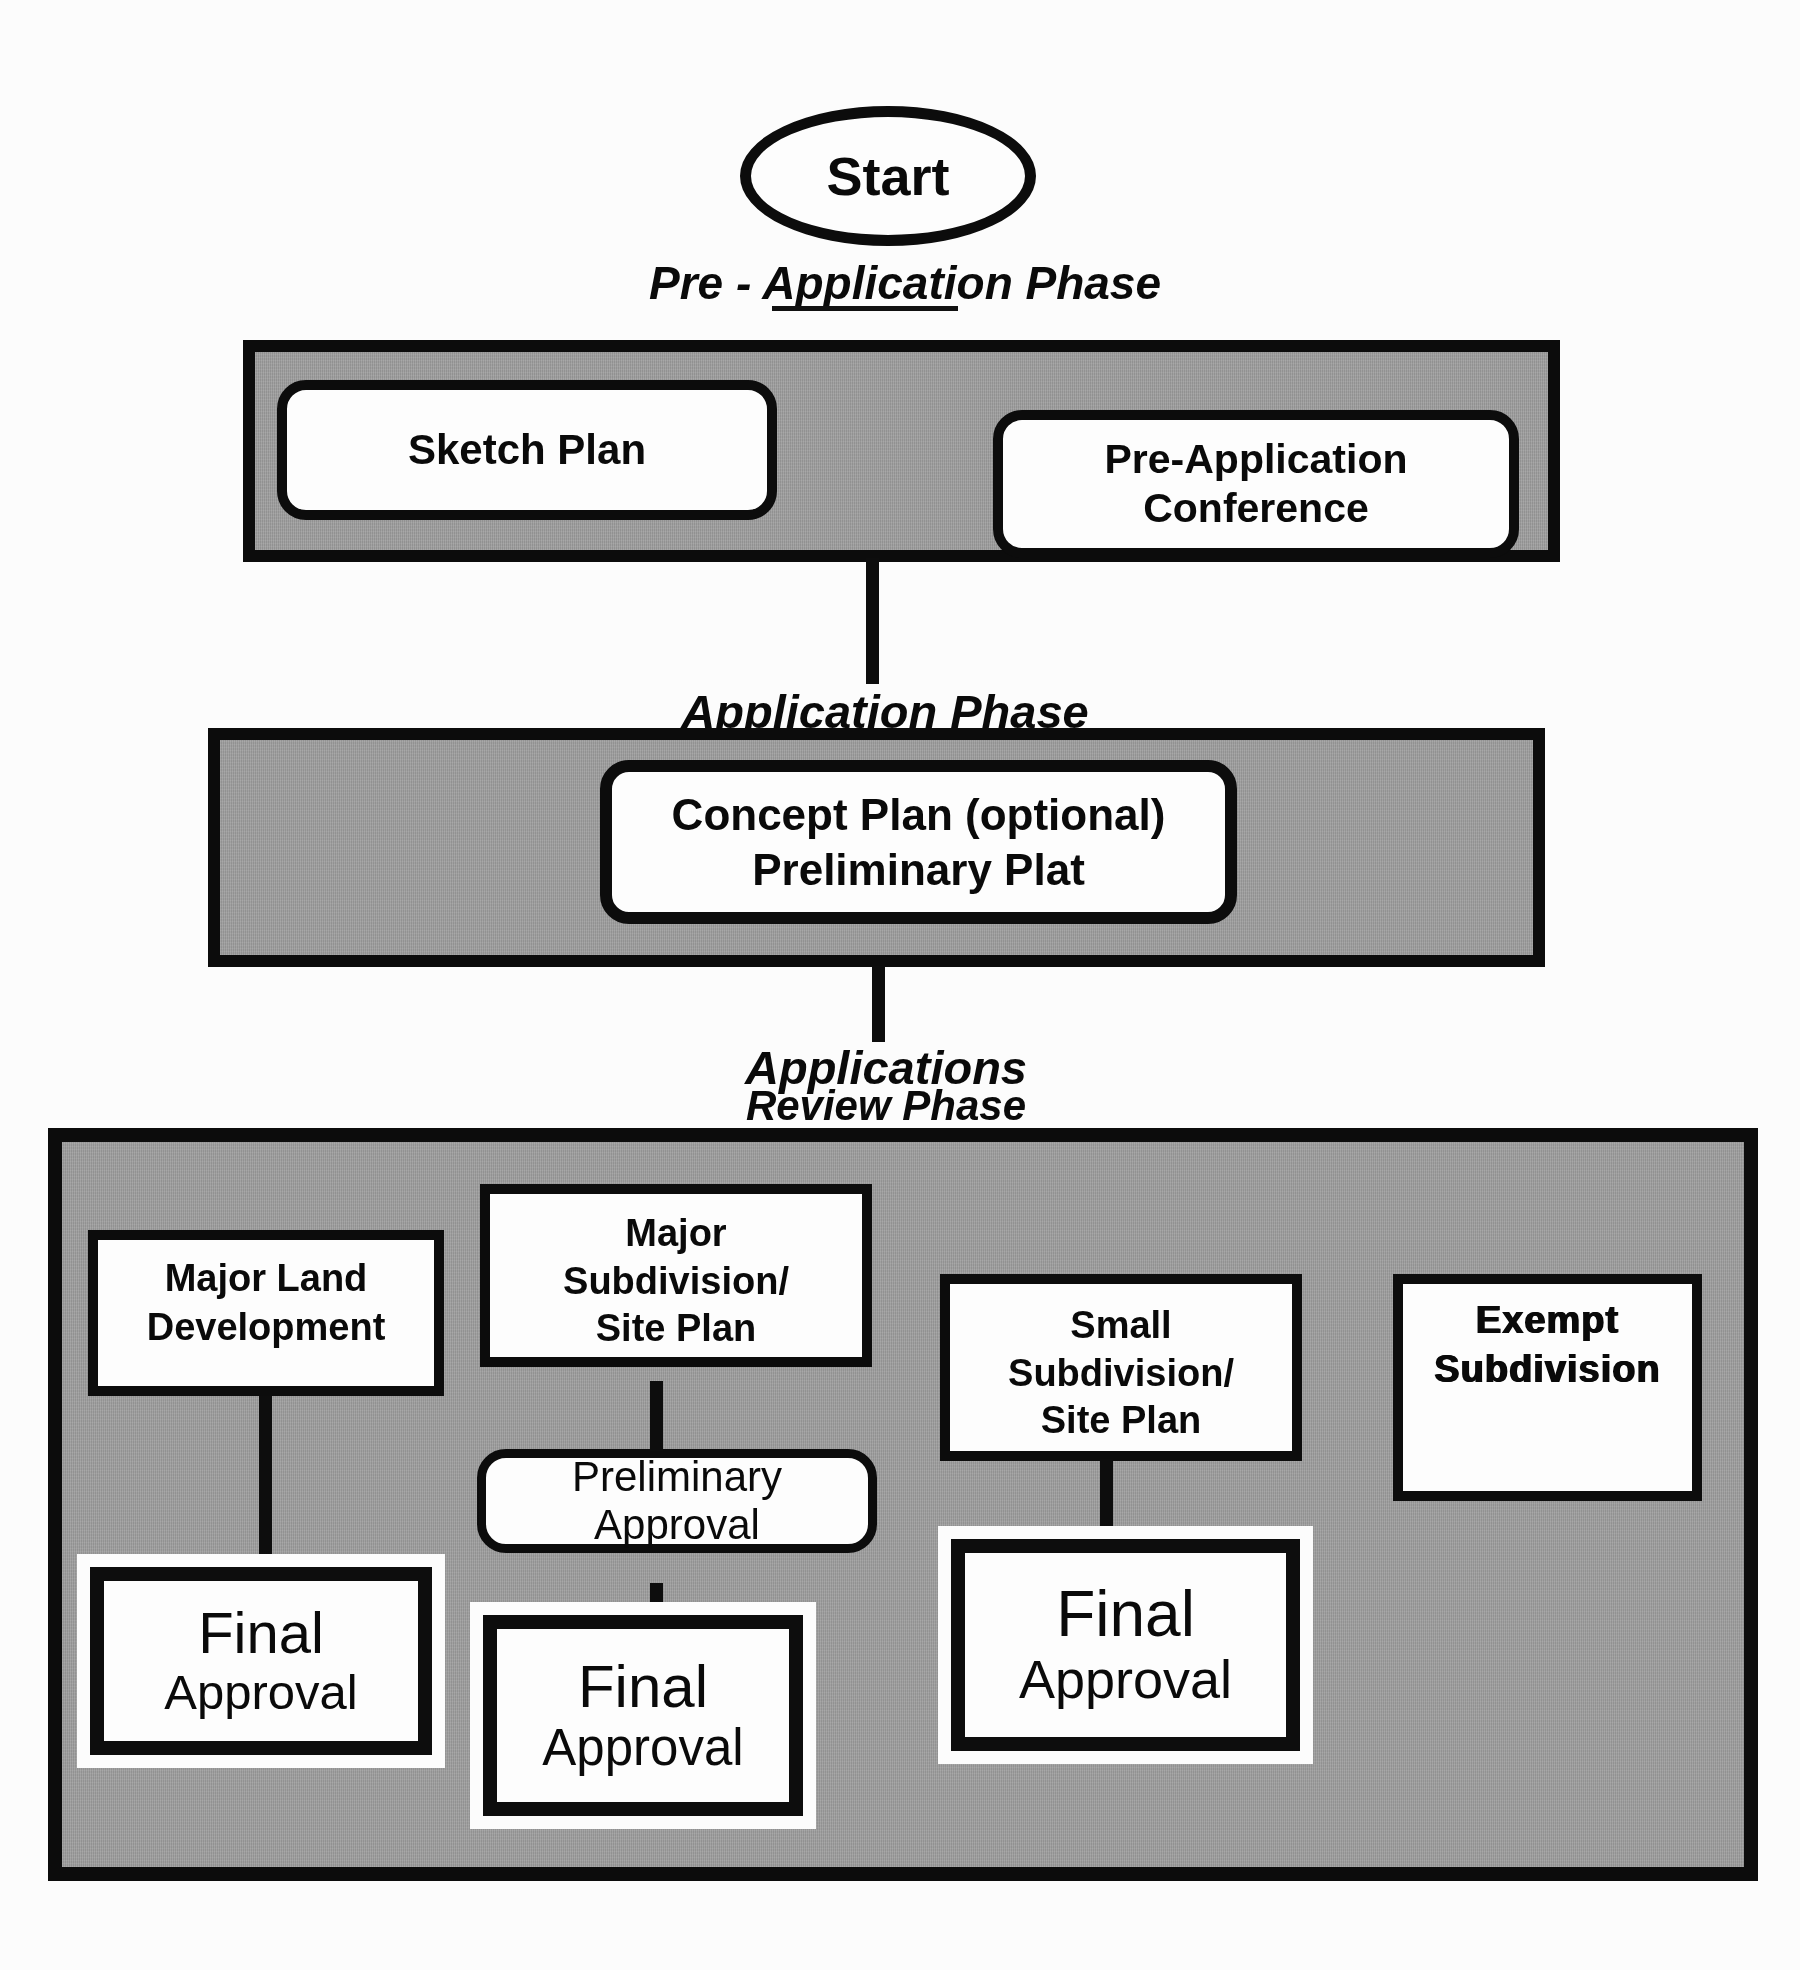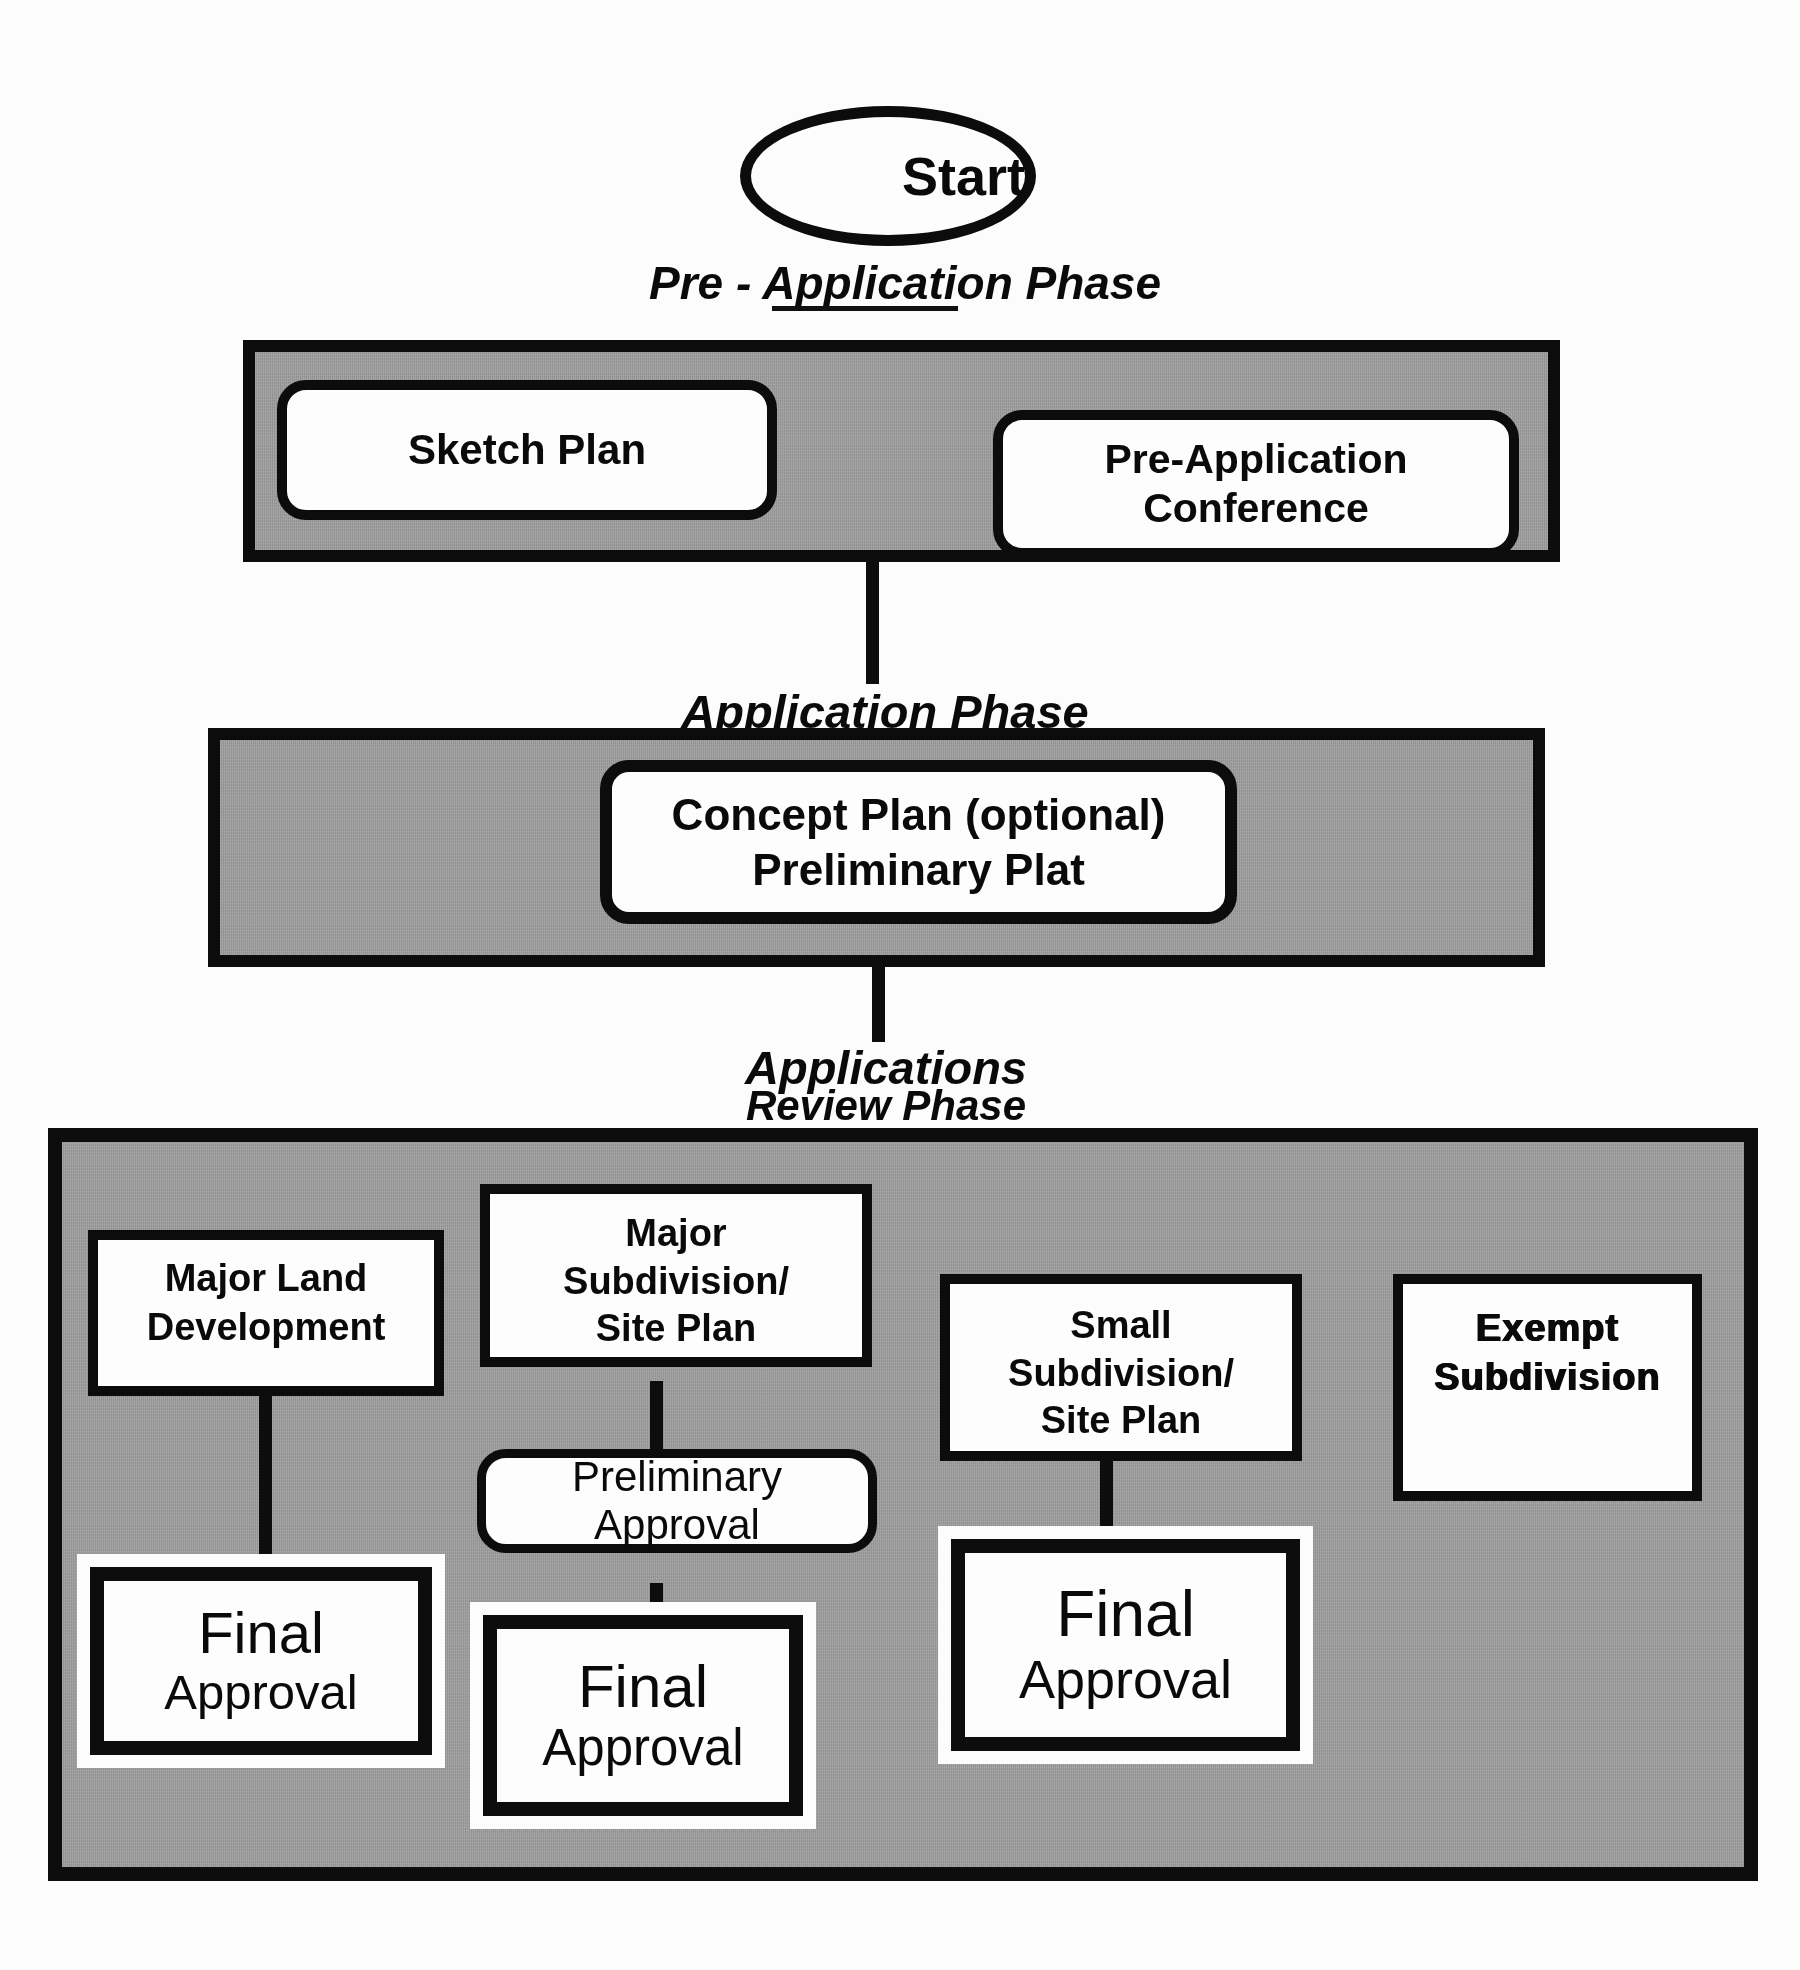--- a/index.html
+++ b/index.html
@@ -40,21 +40,21 @@
     background: #fdfdfd;
     display: flex; flex-direction: column; align-items: center; justify-content: center;
     gap: 2px;
   }
   .fw1 { font-weight: 400; line-height: 1.05; }
   .fw2 { font-weight: 400; line-height: 1.1; }
 
   
   #start        { left: 740px;  top: 106px;  width: 296px; height: 140px;
                   border: 11px solid #0c0c0c; border-radius: 50%;
-                  background: #fdfdfd; font-size: 54px; font-weight: 700; justify-content: flex-end; }
+                  background: #fdfdfd; font-size: 54px; font-weight: 700; }
   #h-preapp     { left: 505px;  top: 256px;  width: 800px; font-size: 46px; }
   #underline    { left: 772px;  top: 306px;  width: 186px; height: 5px; background: #111; }
 
   #band-preapp  { left: 243px;  top: 340px;  width: 1317px; height: 222px; }
   #n-sketch     { left: 277px;  top: 380px;  width: 500px;  height: 140px; font-size: 42px; }
   #n-conf       { left: 993px;  top: 382px;  width: 526px;  height: 148px; font-size: 41px; line-height: 1.2; margin-top: 28px; }
 
   #c1           { left: 866px;  top: 558px;  width: 13px;  height: 126px; }
   #h-app        { left: 535px;  top: 684px;  width: 700px; font-size: 47px; }
 
@@ -68,21 +68,21 @@
 
   #bigbox       { left: 48px;   top: 1128px; width: 1710px; height: 753px; border-width: 14px; }
 
   #n-mld        { left: 88px;   top: 1230px; width: 356px; height: 166px;
                   font-size: 38px; padding-top: 14px; line-height: 1.3; }
   #n-msub       { left: 480px;  top: 1184px; width: 392px; height: 183px;
                   font-size: 38px; padding-top: 16px; line-height: 1.25; }
   #n-ssub       { left: 940px;  top: 1274px; width: 362px; height: 187px;
                   font-size: 38px; padding-top: 18px; line-height: 1.25; }
   #n-exempt     { left: 1393px; top: 1274px; width: 309px; height: 227px;
-                  font-size: 38px; padding-top: 20px; line-height: 1.3;
+                  font-size: 38px; padding-top: 12px; line-height: 1.3;
                   letter-spacing: 1px;
                   text-shadow: 0.8px 0 currentColor, -0.8px 0 currentColor; }
   #n-prelim     { left: 477px;  top: 1449px; width: 400px; height: 104px;
                   border-width: 9px; font-size: 42px; font-weight: 400; line-height: 1.15; }
 
   #c3           { left: 259px;  top: 1396px; width: 13px; height: 161px; }
   #c4           { left: 650px;  top: 1381px; width: 13px; height: 70px;  }
   #c5           { left: 650px;  top: 1583px; width: 13px; height: 22px;  }
   #c6           { left: 1100px; top: 1459px; width: 13px; height: 69px;  }
 

